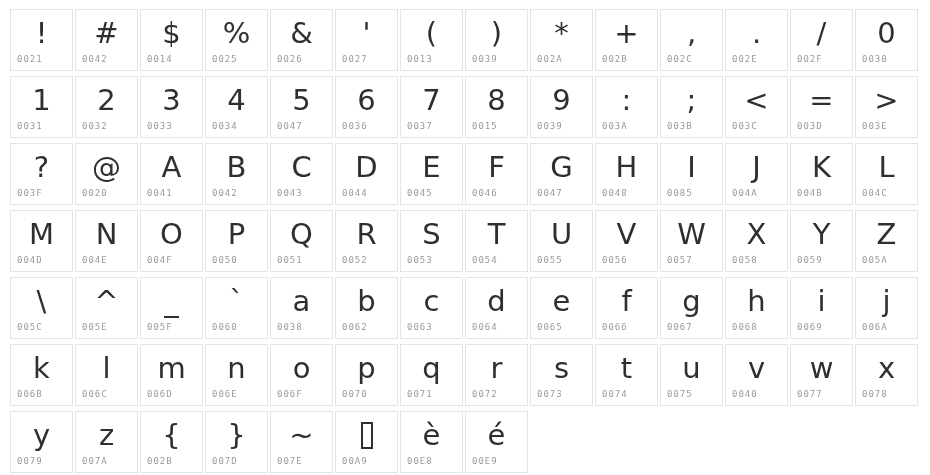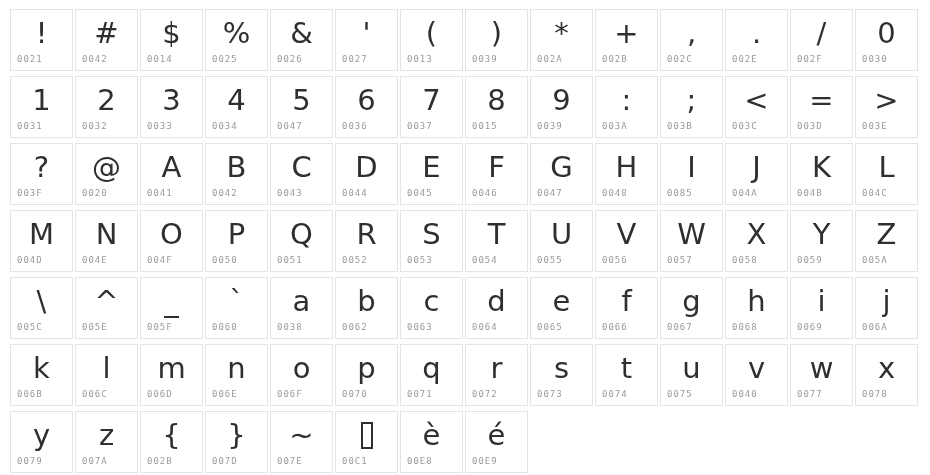--- a/index.html
+++ b/index.html
@@ -413,21 +413,21 @@
       <div class="code">007D</div>
     </div>
     <div class="cell">
       <div class="glyph">~</div>
       <div class="code">007E</div>
     </div>
     <div class="cell">
       <div class="glyph">
         <span class="notdef"></span>
       </div>
-      <div class="code">00C1</div>
+      <div class="code">00A9</div>
     </div>
     <div class="cell">
       <div class="glyph">è</div>
       <div class="code">00E8</div>
     </div>
     <div class="cell">
       <div class="glyph">é</div>
       <div class="code">00E9</div>
     </div>
   </div>

